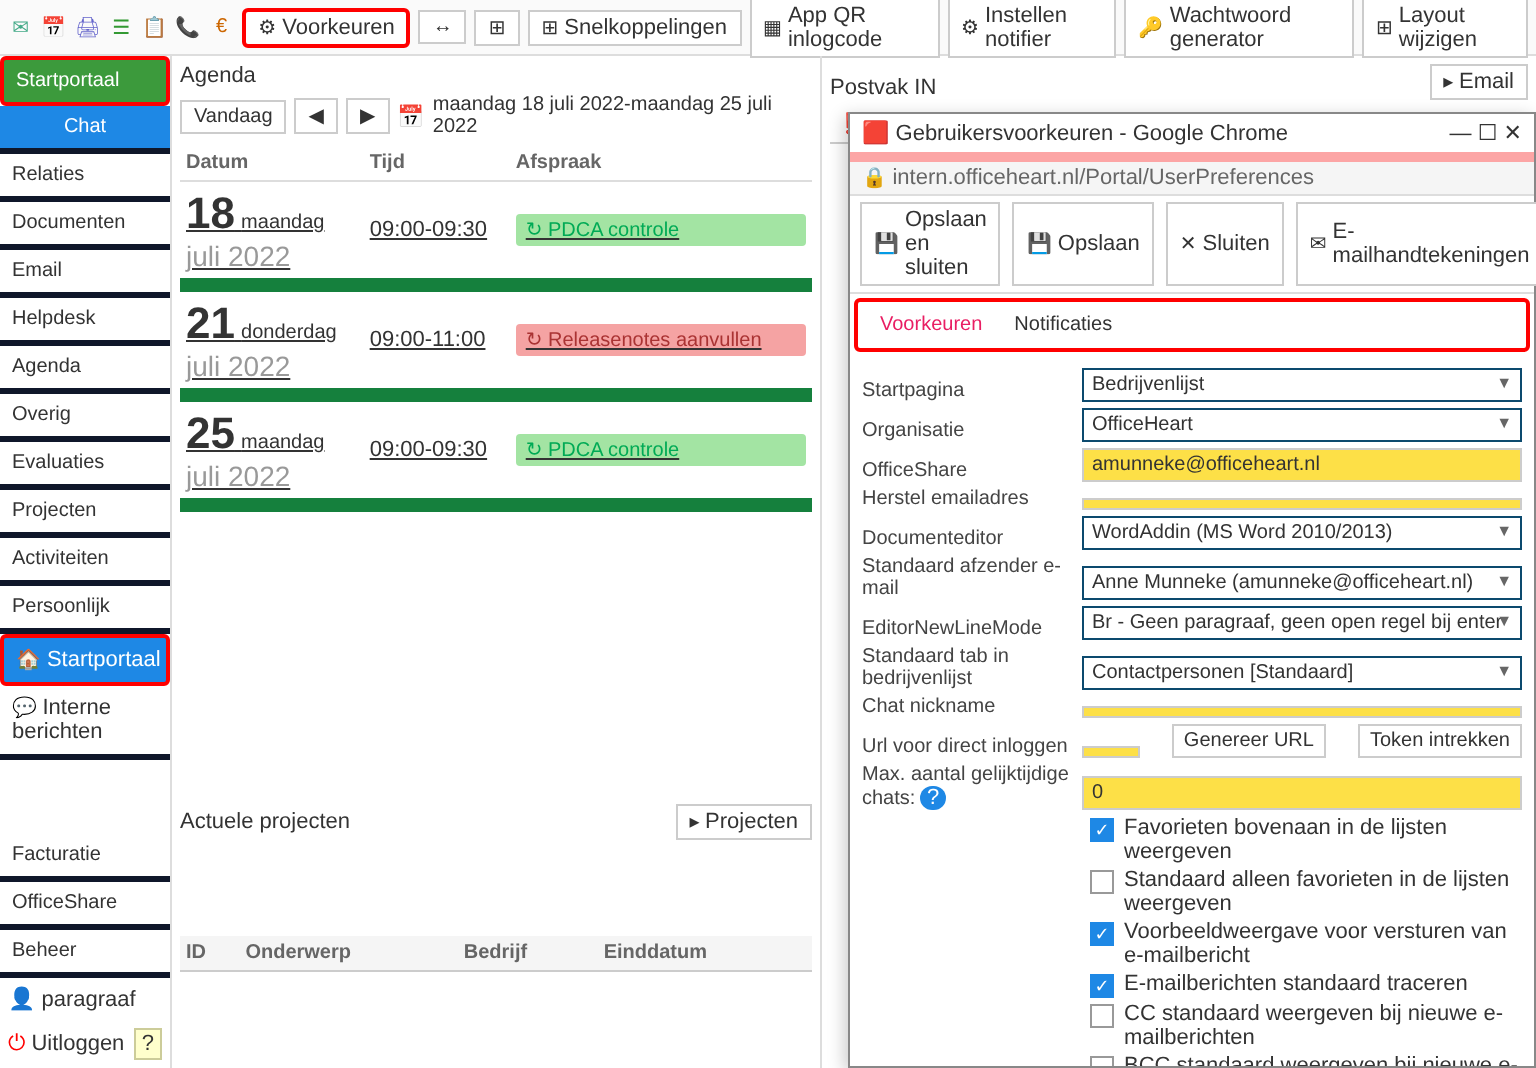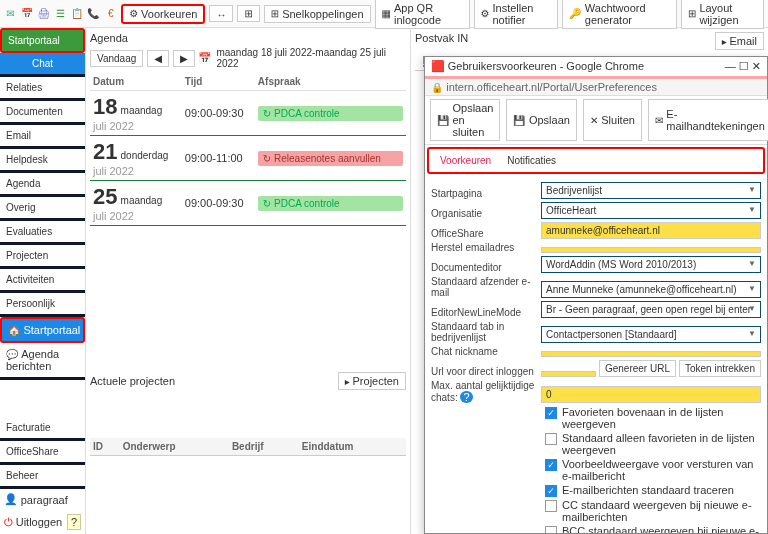--- a/index.html
+++ b/index.html
@@ -17,52 +17,52 @@
 .side-bottom { margin-top: auto; }
 .side-user { padding: 4px; display: flex; align-items: center; gap: 3px; }
 .content { flex: 1; display: flex; }
 .left-panel { width: 325px; border-right: 1px solid #ddd; padding: 4px; }
 .right-panel { flex: 1; padding: 4px; }
 .panel-header { display: flex; justify-content: space-between; align-items: center; margin-bottom: 3px; font-size: 11px; }
 .agenda-nav { display: flex; align-items: center; gap: 4px; margin-bottom: 4px; }
 .nav-btn { padding: 2px 6px; border: 1px solid #ccc; background: #fff; cursor: pointer; font-size: 10px; }
 .agenda-table { width: 100%; border-collapse: collapse; }
 .agenda-table th { text-align: left; padding: 3px; font-size: 10px; color: #666; border-bottom: 1px solid #ddd; }
-.agenda-table td { padding: 3px; border-bottom: 1px solid #15803d; vertical-align: middle; }
+.agenda-table td { padding: 3px; border-bottom: 7px solid #15803d; vertical-align: middle; text-decoration: underline; }
 .bignum { font-size: 22px; font-weight: bold; }
 .dayname { font-size: 10px; }
-.subdate { font-size: 11px; color: #999; text-align: right; }
+.subdate { font-size: 14px; color: #999; text-align: right; }
 .appointment { padding: 2px 5px; border-radius: 2px; display: flex; align-items: center; gap: 3px; font-size: 10px; }
 .app-green { background: #a3e4a3; color: #0a5; }
 .app-red { background: #f5a3a3; color: #a33; }
 .proj-header { display: flex; justify-content: space-between; align-items: center; margin: 6px 0 3px; }
 .proj-table { width: 100%; border-collapse: collapse; margin-top: 48px; }
 .proj-table th { text-align: left; padding: 3px; font-size: 10px; color: #666; border-bottom: 1px solid #ccc; background: #f5f5f5; }
-.inbox-header { display: flex; justify-content: space-between; align-items: flex-start; }
+.inbox-header { display: flex; justify-content: space-between; align-items: flex-end; }
 .inbox-table { width: 100%; border-collapse: collapse; margin-top: 3px; }
 .inbox-table th { text-align: left; padding: 3px; font-size: 10px; border-bottom: 1px solid #ccc; }
 .popup { position: absolute; top: 56px; right: 0; width: 344px; height: 478px; background: #fff; border: 1px solid #888; box-shadow: -2px 2px 8px rgba(0,0,0,.2); z-index: 100; display: flex; flex-direction: column; }
-.popup-title { background: #fff; border-bottom: 3px solid #fca5a5; padding: 3px 6px; display: flex; align-items: center; justify-content: space-between; font-size: 10px; }
+.popup-title { background: #fff; border-bottom: 5px solid #fca5a5; padding: 3px 6px; display: flex; align-items: center; justify-content: space-between; font-size: 10px; }
 .popup-url { padding: 2px 6px; background: #f5f5f5; font-size: 10px; color: #666; border-bottom: 1px solid #ddd; }
 .popup-toolbar { padding: 3px; border-bottom: 1px solid #ddd; display: flex; gap: 2px; }
 .popup-tabs { display: flex; padding: 3px; border-bottom: 1px solid #ddd; }
 .popup-tab { padding: 3px 8px; cursor: pointer; font-size: 10px; }
 .popup-tab.active { color: #e91e63; }
 .popup-tabs.highlight { border: 2px solid red; border-radius: 3px; margin: 2px; }
 .popup-body { flex: 1; overflow-y: auto; padding: 6px; }
 .prow { display: flex; align-items: flex-end; margin-bottom: 3px; }
 .plabel { width: 110px; font-size: 10px; color: #444; }
 .pinput { flex: 1; border: 1px solid #ccc; padding: 2px 4px; font-size: 10px; background: #fde047; }
 .pselect { flex: 1; border: 1px solid #0c4a6e; padding: 2px 4px; font-size: 10px; background: #fff; position: relative; }
 .pselect::after { content: '▼'; position: absolute; right: 4px; font-size: 8px; color: #666; }
 .pcheck-row { display: flex; align-items: flex-start; gap: 5px; margin: 2px 0 2px 114px; font-size: 10px; }
 .pcheck { width: 12px; height: 12px; border: 1px solid #999; background: #fff; flex-shrink: 0; margin-top: 1px; }
 .pcheck.on { background: #1e88e5; border-color: #1e88e5; color: #fff; display: flex; align-items: center; justify-content: center; }
 .pcheck.on::after { content: '✓'; font-size: 9px; }
-.pbtn-inline { border: 1px solid #ccc; padding: 2px 5px; font-size: 10px; background: #fff; cursor: pointer; margin-left: 3px; }
+.pbtn-inline { border: 1px solid #ccc; padding: 2px 5px; font-size: 10px; background: #fff; cursor: pointer; margin-left: 16px; }
 .win-btn { width: 24px; text-align: center; cursor: pointer; }
 </style>
 </head>
 <body>
 
 <div class="toolbar">
   <span class="toolbar-icon" style="color:#4a8">✉</span>
   <span class="toolbar-icon" style="color:#c60">📅</span>
   <span class="toolbar-icon" style="color:#66c">🖨</span>
   <span class="toolbar-icon" style="color:#393">☰</span>
@@ -87,21 +87,21 @@
     <div class="side-item">Documenten</div>
     <div class="side-item">Email</div>
     <div class="side-item">Helpdesk</div>
     <div class="side-item">Agenda</div>
     <div class="side-item">Overig</div>
     <div class="side-item">Evaluaties</div>
     <div class="side-item">Projecten</div>
     <div class="side-item">Activiteiten</div>
     <div class="side-item">Persoonlijk</div>
     <div class="side-item blue2">🏠 <span>Startportaal</span></div>
-    <div class="side-item">💬 <span>Agenda berichten</span></div>
+    <div class="side-item">💬 <span>Interne berichten</span></div>
     <div class="side-bottom">
       <div class="side-item">Facturatie</div>
       <div class="side-item">OfficeShare</div>
       <div class="side-item">Beheer</div>
       <div class="side-user">👤 <span>paragraaf</span></div>
       <div class="side-user">
           <span style="color:red">⏻</span> 
           <span>Uitloggen</span> 
           <span style="margin-left:auto;background:#ffc;border:1px solid #cc9;padding:1px 3px">?</span>
         </div>

